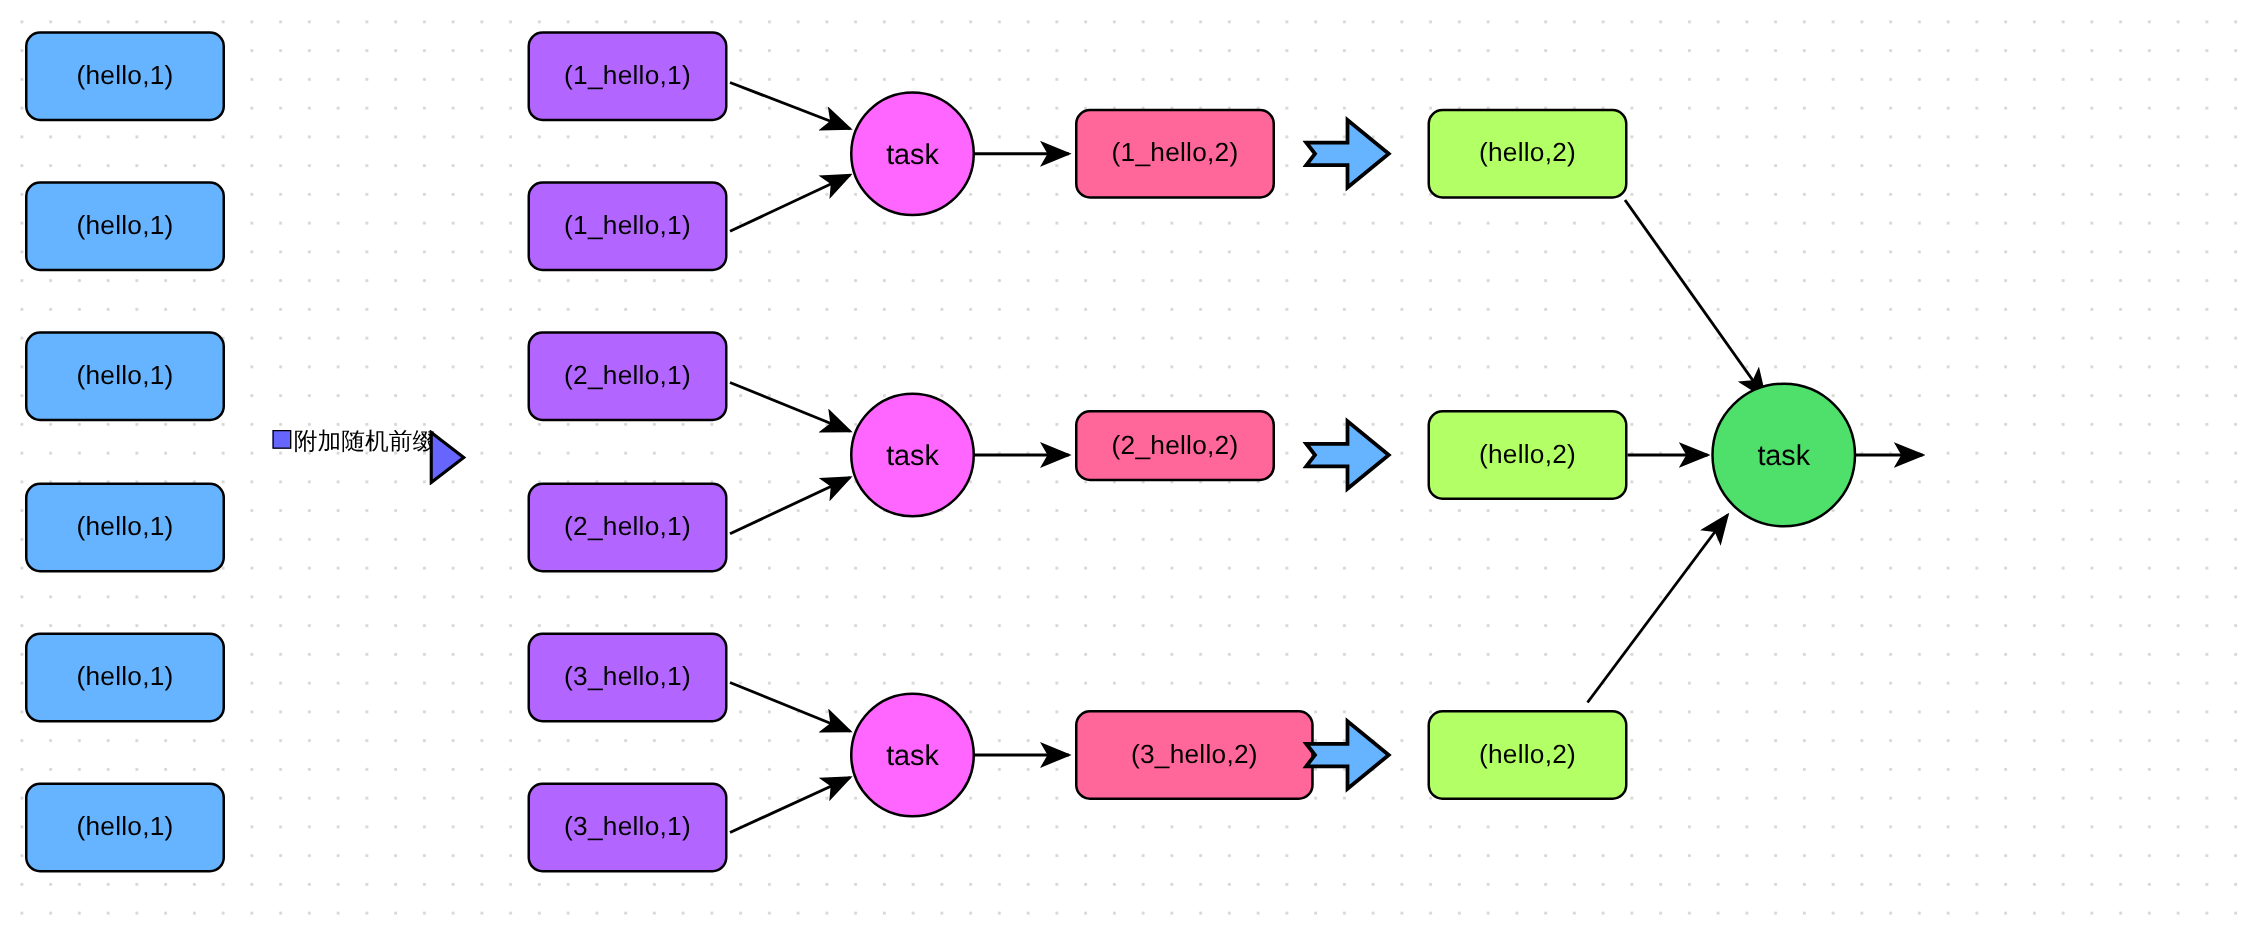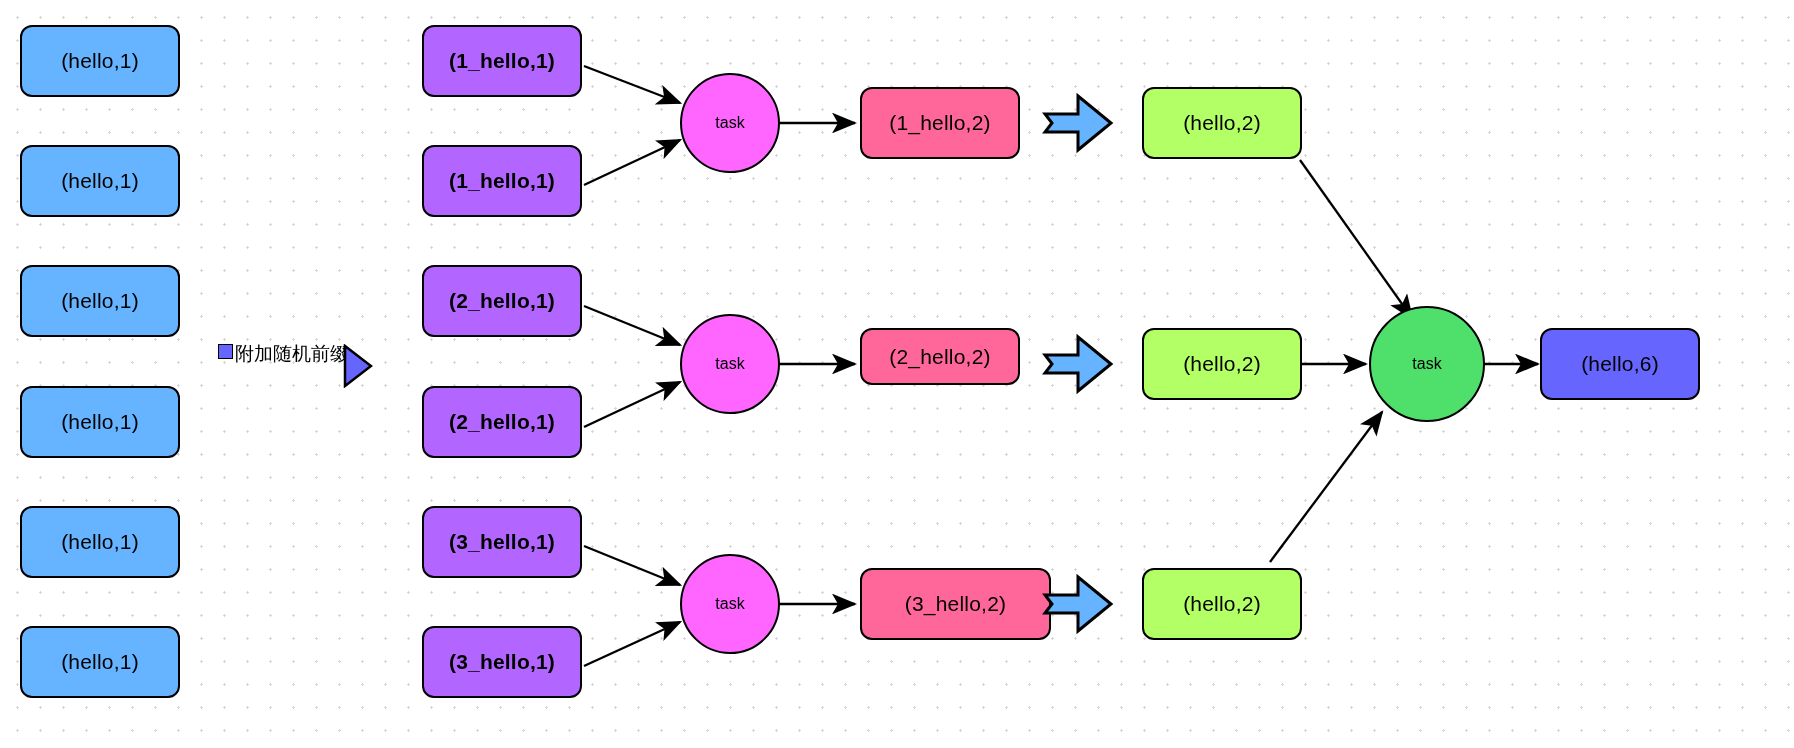--- a/index.html
+++ b/index.html
@@ -41,35 +41,35 @@
     border-radius: 12px;
     display: flex;
     align-items: center;
     justify-content: center;
     font-size: 21px;
     color: #000000;
     letter-spacing: 0.2px;
     white-space: nowrap;
   }
   .node.src      { background: #66b3ff; }
-  .node.prefixed { background: #b366ff; font-weight: bold; }
+  .node.prefixed { background: #b366ff; }
   .node.mapped   { background: #ff6699; }
   .node.reduced  { background: #b3ff66; }
   .node.final    { background: #6666ff; }
 
   
   .circle {
     position: absolute;
     box-sizing: border-box;
     border: 2.5px solid #000000;
     border-radius: 50%;
     display: flex;
     align-items: center;
     justify-content: center;
-    font-size: 16px;
+    font-size: 23px;
     color: #000000;
   }
   .circle.magenta { background: #ff66ff; }
   .circle.green   { background: #4ee06a; }
 
   
   .block-arrow {
     position: absolute;
     width: 72px;
     height: 62px;
@@ -224,17 +224,14 @@
     <span>(hello,2)</span>
   </div>
   <div class="node reduced" style="left:1142px; top:568px; width:160px; height:72px;">
     <span>(hello,2)</span>
   </div>
 
   <div class="circle green" style="left:1369px; top:306px; width:116px; height:116px;">
     <span>task</span>
   </div>
 
-  <div class="node final" style="left:1540px; top:328px; width:160px; height:72px;">
-    <span>(hello,6)</span>
-  </div>
 
 </div>
 
 </body></html>

